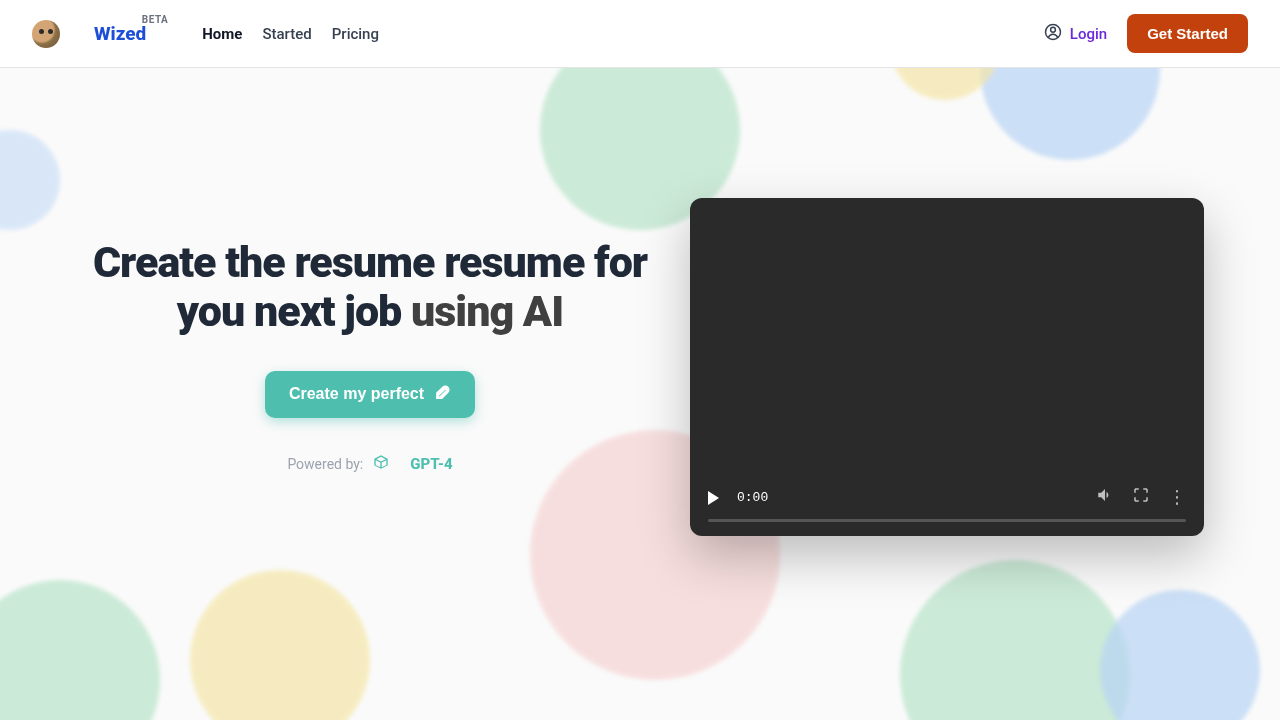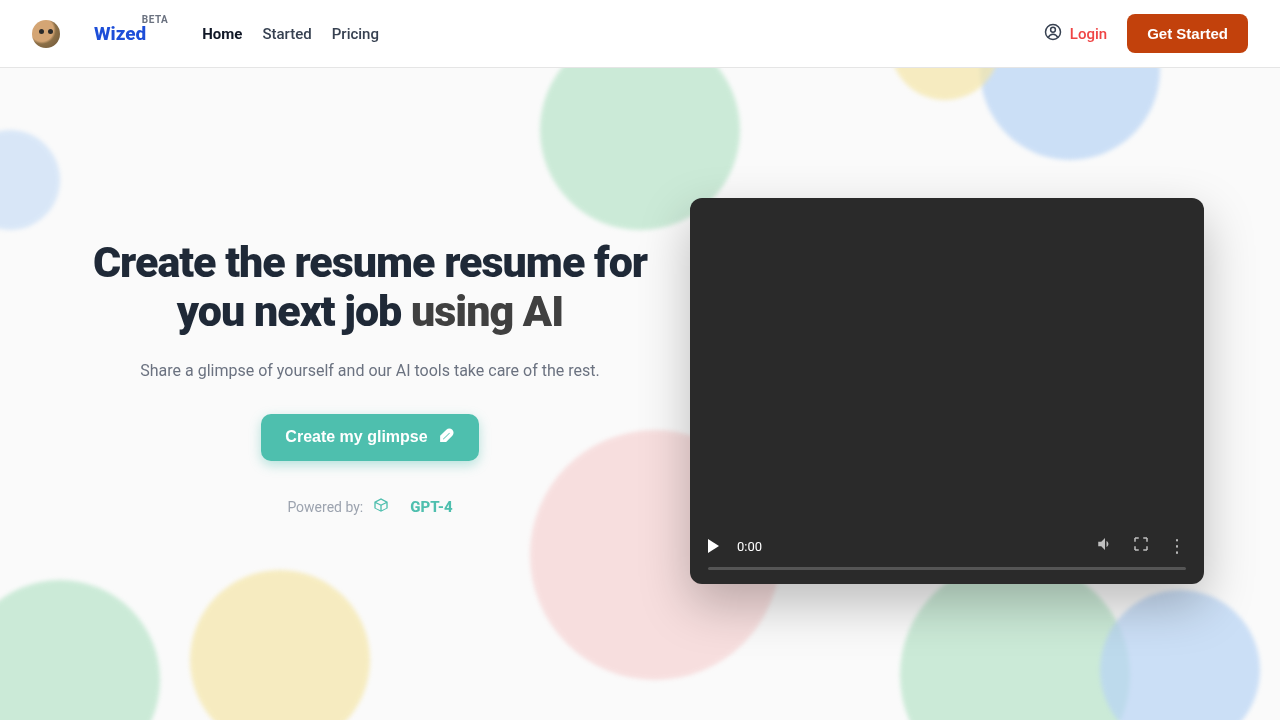--- a/index.html
+++ b/index.html
@@ -52,21 +52,21 @@
 .logo-img::before { left: 7px; }
 .logo-img::after { right: 7px; }
 .logo-text { font-size: 19px; font-weight: 800; color:#1d4ed8;margin-left:24px; }
 .beta-badge { position: absolute; top: -6px; right: -22px; font-size: 10px; font-weight: 700; color:#6b7280; letter-spacing: 0.5px; }
 
 .nav { display: flex; gap: 20px; margin-left: 56px; justify-content: space-between; }
 .nav a { font-size: 15px; color:#374151; text-decoration: none; font-weight: 500; cursor: pointer; }
 .nav a.active { font-weight: 700; color:#111827; }
 
 .header-right { margin-left: auto; display: flex; align-items: center; gap: 20px; }
-.login-link { display: flex; align-items: center; gap: 8px; font-size: 15px; color:#ef4444; cursor: pointer; font-weight: 500; justify-content: flex-end;}
+.login-link { display: flex; align-items: center; gap: 8px; font-size: 15px; color:#6d28d9; cursor: pointer; font-weight: 500; justify-content: flex-end;}
 .user-icon { width: 18px; height: 18px; }
 .btn-primary {
   background: #c2410c; color: #fff; border: none;
   padding: 11px 20px; border-radius: 8px; font-size: 15px;
   font-weight: 600; cursor: pointer;
 }
 
 
 .hero {
   position: relative; z-index: 5;
@@ -88,24 +88,25 @@
   font-size: 16px; font-weight: 600; margin-top: 34px; cursor:pointer;
   box-shadow: 0 4px 12px rgba(78,191,174,0.4);
 }
 .powered { display:flex; align-items:center; justify-content:center; gap:10px; margin-top: 36px; }
 .powered-label { font-size: 14px; color:#9ca3af; }
 .gpt-badge { display:flex; align-items:center; gap:21px; font-size:15px; font-weight:800; color:#4ebfae; }
 .cube-icon { width:16px; height:16px; }
 
 
 .video-box {
-  flex: 0 0 514px; height: 386px; background:#2a2a2a;
+  flex: 0 0 514px; height: 338px; background:#2a2a2a;
   border-radius: 12px; position: relative;
   box-shadow: 0 20px 50px rgba(0,0,0,0.25);
   overflow: hidden;
+  font-family: Liberation Mono, monospace;
 }
 .video-controls {
   position: absolute; bottom: 0; left: 0; right: 0;
   padding: 10px 18px 14px;
   display: flex; flex-direction: column; gap: 10px;
 }
 .video-row { display:flex; align-items:center; gap:18px; }
 .play-icon { width:0; height:0; border-left:11px solid #fff; border-top:7px solid transparent; border-bottom:7px solid transparent; cursor:pointer;}
 .video-time { color:#fff; font-size: 13px; }
 .video-spacer { flex:1; }
@@ -155,23 +156,22 @@
     </div>
     <button class="btn-primary">Get Started</button>
   </div>
 </header>
 
 <section class="hero">
   <div class="hero-left">
     <h1 class="hero-title">
       <span>Create the resume resume for you next job </span><span class="highlight">using AI</span>
     </h1>
-    <p class="hero-sub">Share a glimpse of yourself and our AI tools take care of the rest.</p>
     <button class="create-btn">
-      <span>Create my glimpse</span>
+      <span>Create my perfect</span>
       <span>
         <svg class="feather-icon" viewBox="0 0 24 24" fill="#fff">
           <path d="M20.24 3.76c-2.34-2.34-6.14-2.34-8.49 0L3 12.5V21h8.5l8.74-8.76c2.35-2.34 2.35-6.14 0-8.48zM7 17l9-9 .7.7-9 9L7 17z"></path>
         </svg>
       </span>
     </button>
     <div class="powered">
       <span class="powered-label">Powered by:</span>
       <span class="gpt-badge">
         <span>

